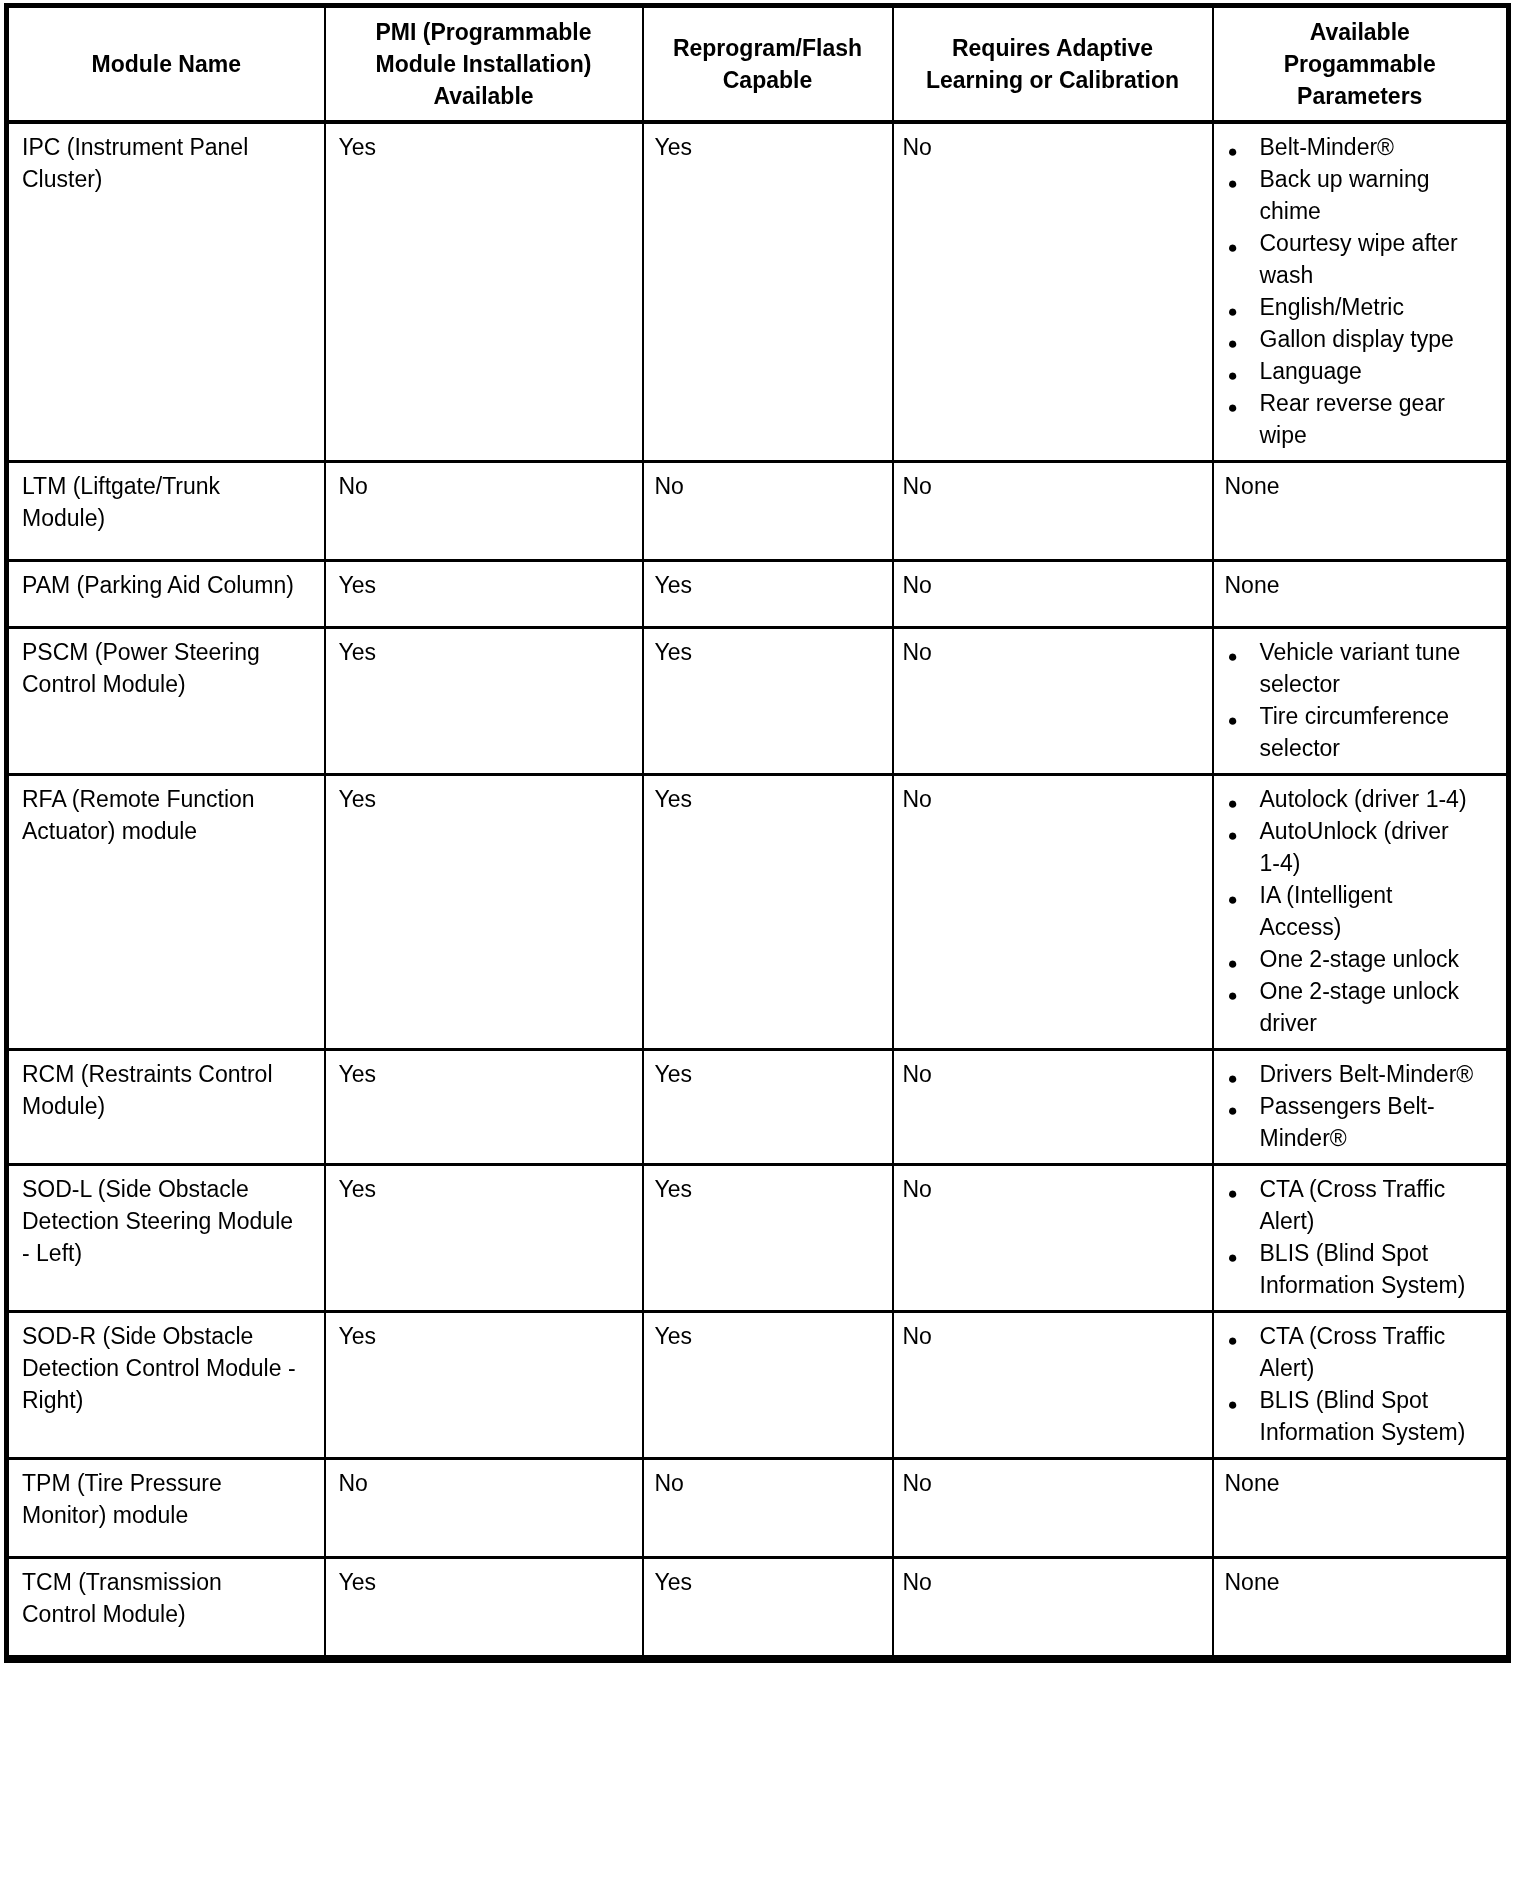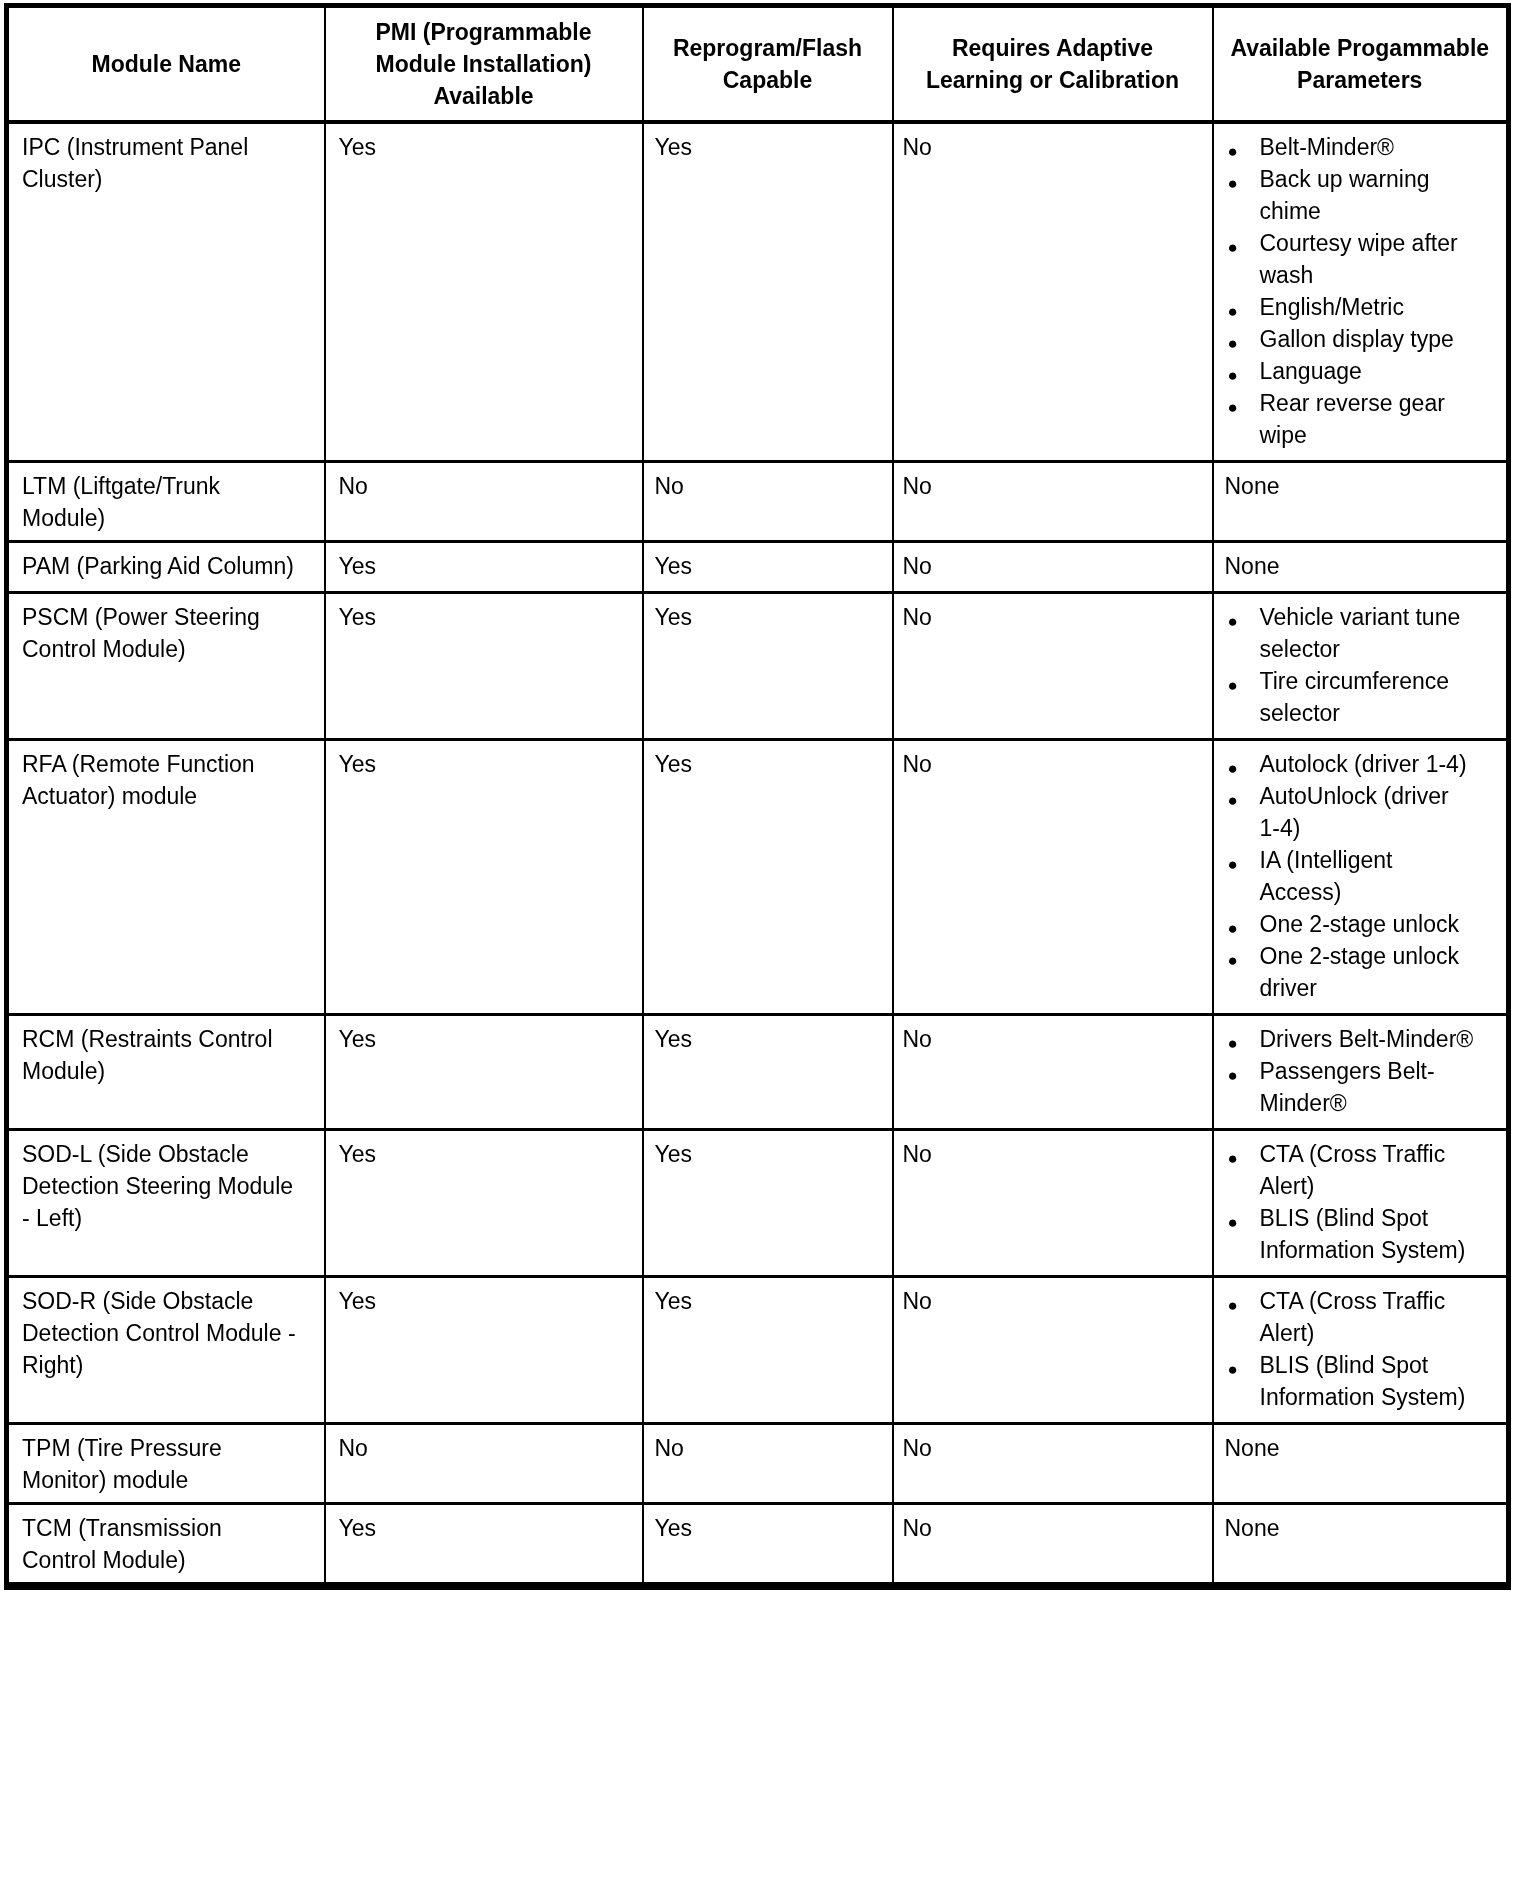--- a/index.html
+++ b/index.html
@@ -38,24 +38,24 @@
     overflow: hidden;
   }
   thead th {
     font-weight: bold;
     text-align: center;
     vertical-align: middle;
     padding: 8px 10px;
     border-bottom-width: 4px;
     height: 96px;
   }
-  thead th.h5 { padding: 8px 4px; }
+  thead th.h5 { padding: 8px 20px; }
 
   td { padding: 7px 10px 9px 11px; }
-  td.module   { padding: 7px 27px 6px 13px; }
+  td.module   { padding: 7px 27px 25px 13px; }
   td.pmi      { padding-left: 13px; }
   td.adaptive { padding-left: 9px; }
 
   td.has-list { padding: 7px 0 9px 0; }
   td.has-list ul {
     margin: 0;
     padding: 0;
     list-style: none;
   }
   td.has-list li {

